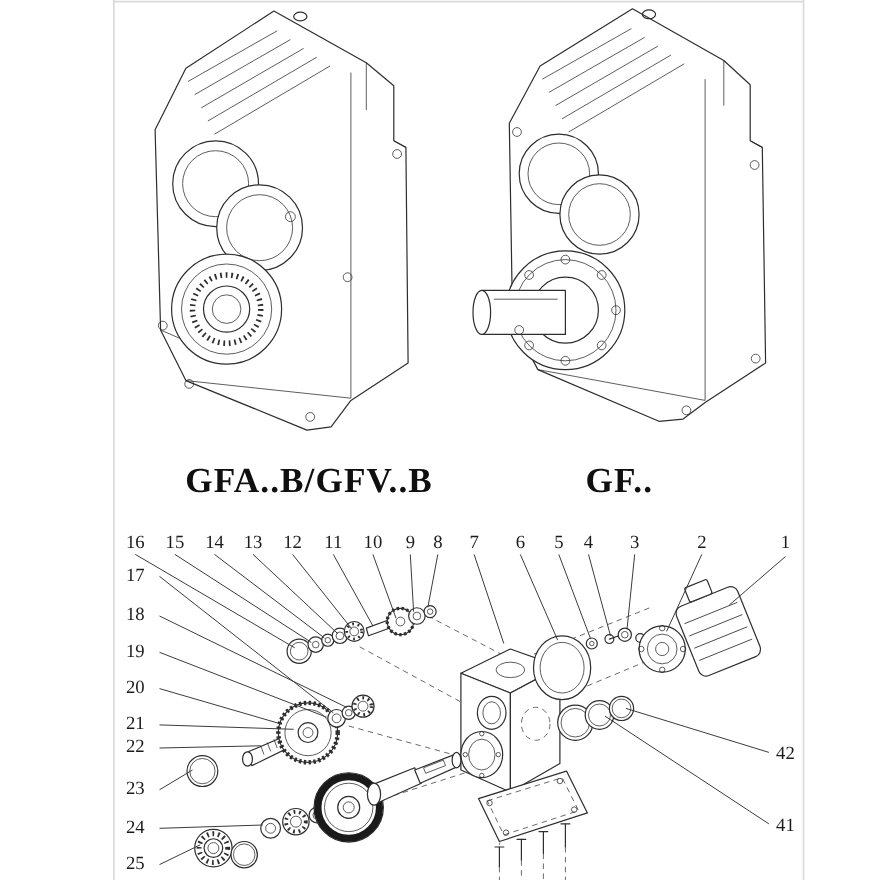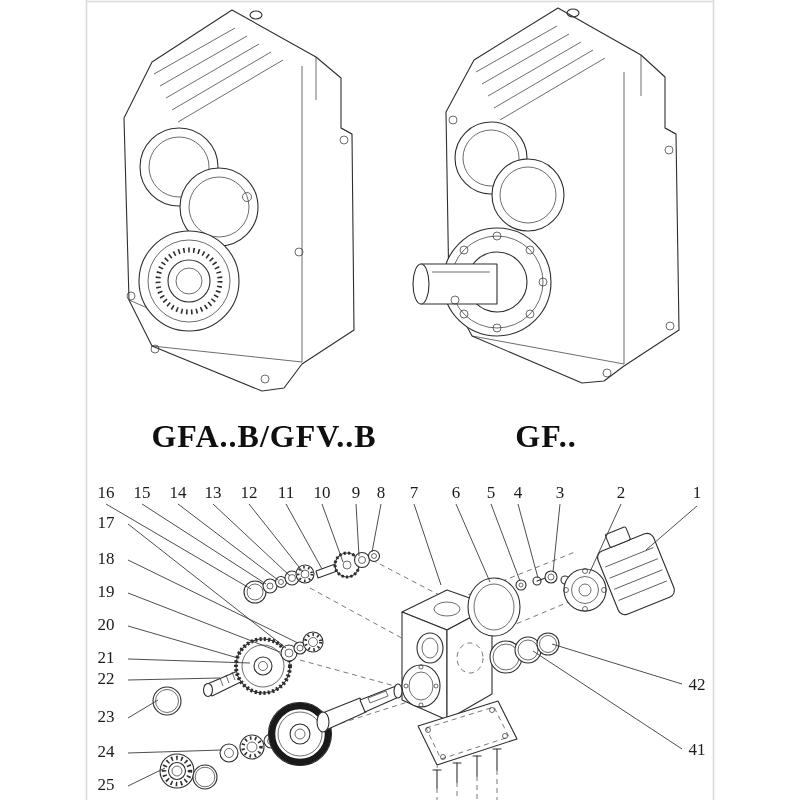--- a/index.html
+++ b/index.html
@@ -1,17 +1,17 @@
 <!DOCTYPE html>
 <html><head>
 <meta charset="utf-8">
 <style>
   html,body{margin:0;padding:0;background:#ffffff;}
   .stage{position:relative;width:740px;height:800px;background:#ffffff;overflow:hidden;
-         font-family:"Liberation Serif",serif;}
+         font-family:"Liberation Serif",serif;margin-left:17px;}
   svg{display:block;}
   .s   {stroke:#2e2e2e;stroke-width:1.1;fill:none;stroke-linejoin:round;stroke-linecap:round;}
   .w   {stroke:#2e2e2e;stroke-width:1.1;fill:#ffffff;stroke-linejoin:round;}
   .t   {stroke:#2e2e2e;stroke-width:0.7;fill:none;}
   .d   {stroke:#555;stroke-width:0.8;fill:none;stroke-dasharray:5 4;}
   .teeth{stroke:#2e2e2e;stroke-width:4;fill:none;stroke-dasharray:2.2 2.2;}
   .roll {stroke:#2e2e2e;fill:none;stroke-dasharray:1.6 3.4;}
   .lead{stroke:#3a3a3a;stroke-width:0.9;fill:none;}
   .edge{stroke:#dadada;stroke-width:1.5;}
   .callout{font-family:"Liberation Serif",serif;font-size:17px;fill:#1b1b1b;}

